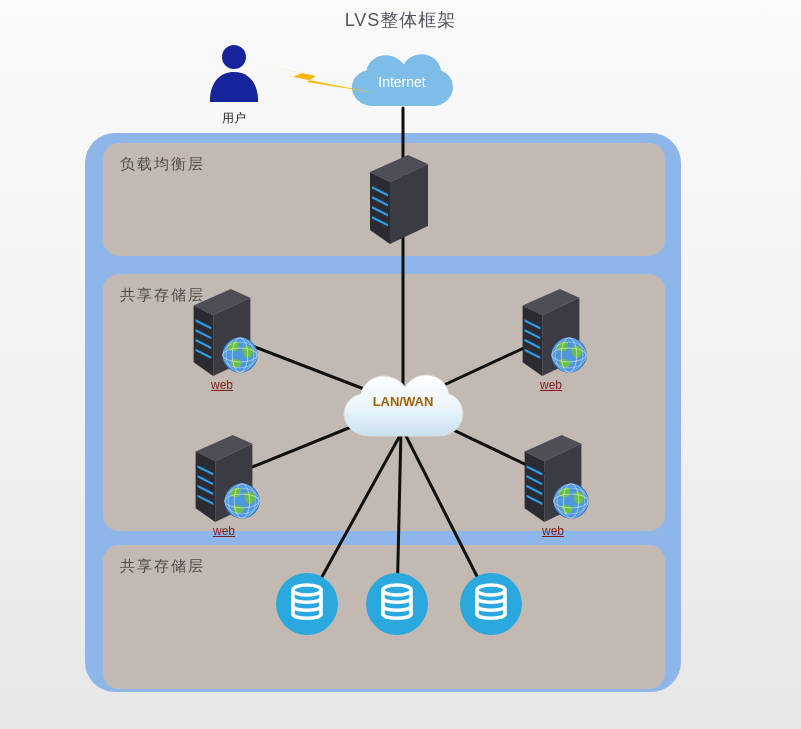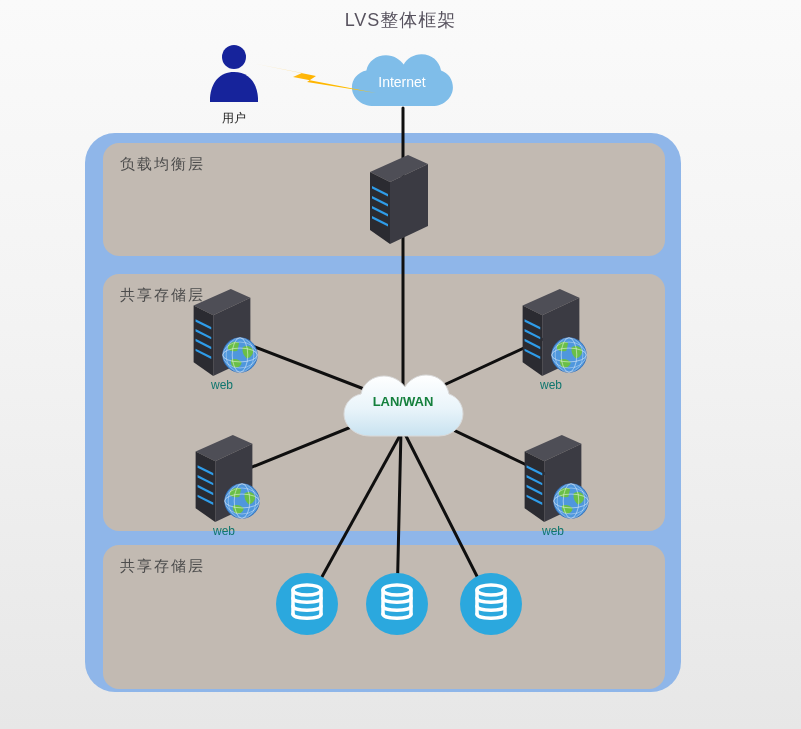--- a/index.html
+++ b/index.html
@@ -49,31 +49,31 @@
 
   .internet-cloud{left:346px;top:50px;width:112px;height:63px;}
   .internet-cloud .cloud-text{
     position:absolute;left:0;top:24px;width:100%;text-align:center;
     color:#ffffff;font-size:14px;font-weight:normal;
   }
 
   .lanwan-cloud{left:336px;top:372px;width:134px;height:70px;}
   .lanwan-cloud .cloud-text{
     position:absolute;left:0;top:22px;width:100%;text-align:center;
-    color:#15803d;font-size:13px;font-weight:bold;
+    color:#a16207;font-size:13px;font-weight:bold;
   }
 
   .lb-server{left:366px;top:152px;width:66px;height:94px;}
 
   .web-server{width:80px;text-align:left;}
   .web-server .tower{position:absolute;left:0;top:0;}
   .web-server .globe{position:absolute;left:32px;top:50px;}
   .web-server .web-label{
     position:absolute;left:0;top:92px;width:66px;text-align:center;
-    font-size:12px;color:#0f766e;
+    font-size:12px;color:#7f1d1d;text-decoration:underline;
   }
   .ws-1{left:189px;top:286px;height:106px;}
   .ws-2{left:518px;top:286px;height:106px;}
   .ws-3{left:191px;top:432px;height:106px;}
   .ws-4{left:520px;top:432px;height:106px;}
 
   .db-node{width:62px;height:62px;}
   .db-1{left:276px;top:573px;}
   .db-2{left:366px;top:573px;}
   .db-3{left:460px;top:573px;}

